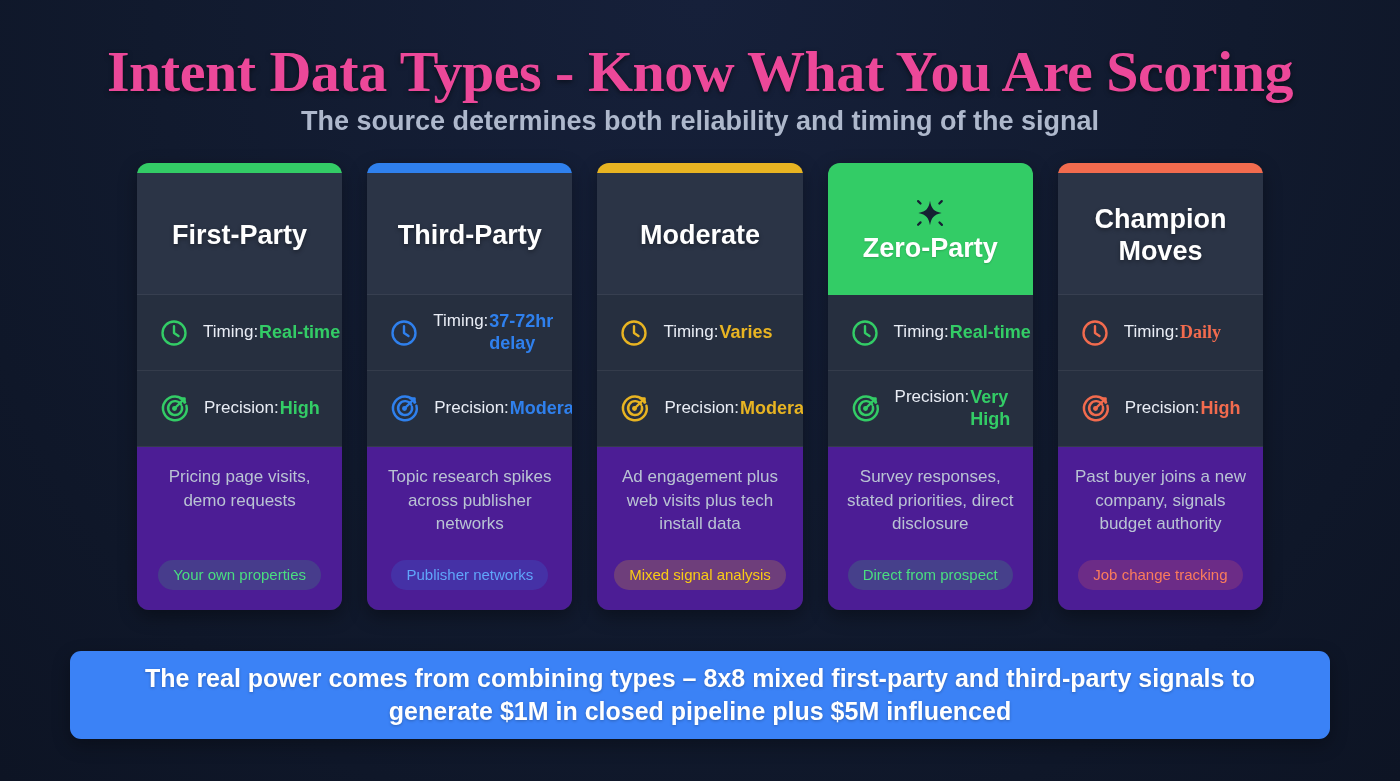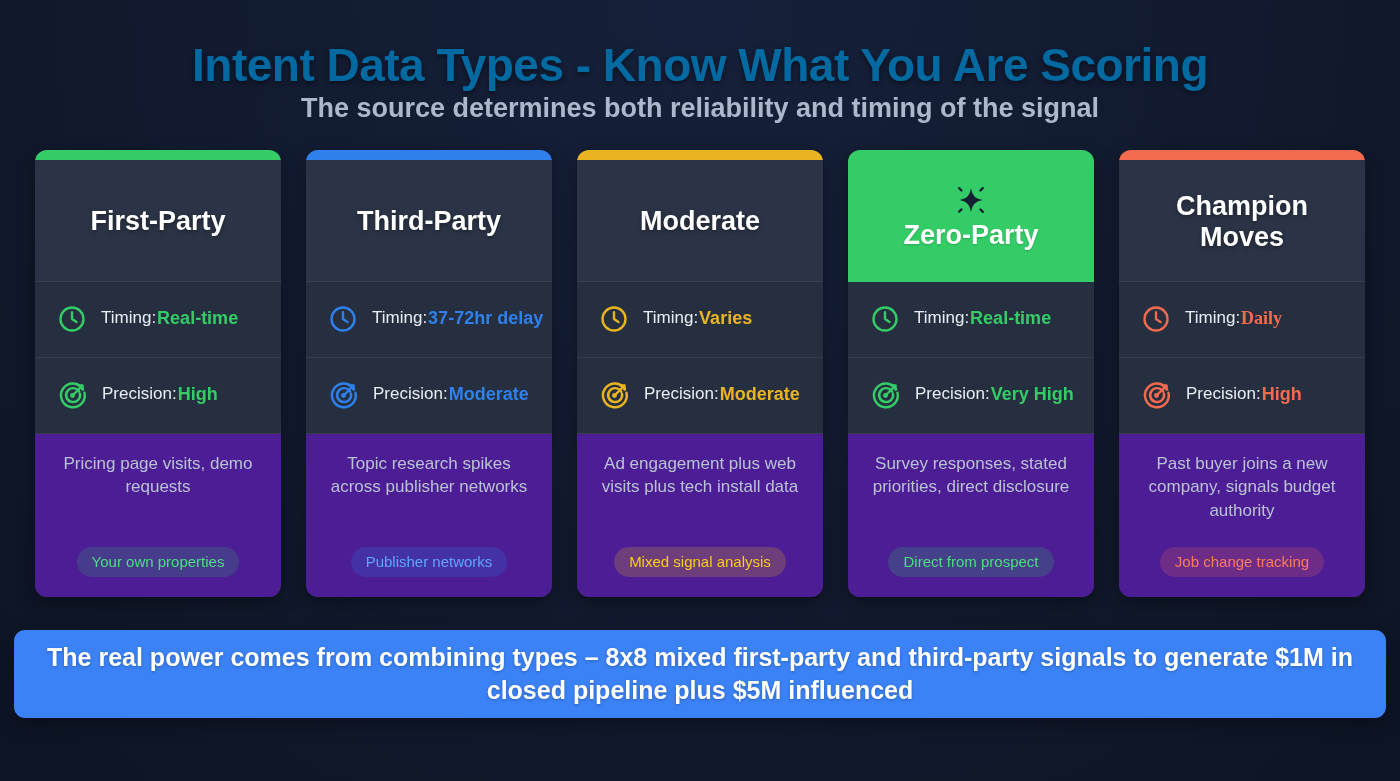--- a/index.html
+++ b/index.html
@@ -25,39 +25,40 @@
     flex-direction: column;
   }
 
   
   .header {
     padding-top: 40px;
     text-align: center;
     flex: 0 0 auto;
   }
   .title {
-    font-size: 46px;
+    font-size: 58px;
     font-weight: bold;
     letter-spacing: -0.5px;
-    color: #0369a1;
+    color: #ec4899;
     line-height: 1.12;
     text-shadow: 0 2px 5px rgba(0,0,0,0.5);
+    font-family: Liberation Serif, serif;
   }
   .subtitle {
     font-size: 27px;
     font-weight: bold;
     color: #aeb8cc;
     line-height: 1.2;
   }
 
   
   .cards {
-    margin: 0 auto;
+    margin: 8px auto;
     margin-top: 26px;
-    width: 1330px;
+    width: 1126px;
     display: flex;
     gap: 25px;
     flex: 0 0 auto;
   }
 
   .card {
     flex: 1 1 0;
     min-width: 0;
     height: 447px;
     border-radius: 12px;
@@ -161,21 +162,21 @@
     padding: 6px 15px 7px 15px;
     border-radius: 999px;
     line-height: 1.15;
     white-space: nowrap;
   }
 
   
   .banner {
     margin: 0 auto;
     margin-top: 33px;
-    width: 1372px;
+    width: 1260px;
     min-height: 88px;
     border-radius: 11px;
     background: #3b82f6;
     display: flex;
     align-items: center;
     justify-content: center;
     text-align: center;
     padding: 4px 30px;
     flex: 0 0 auto;
     box-shadow: 0 6px 18px rgba(0,0,0,0.3);

